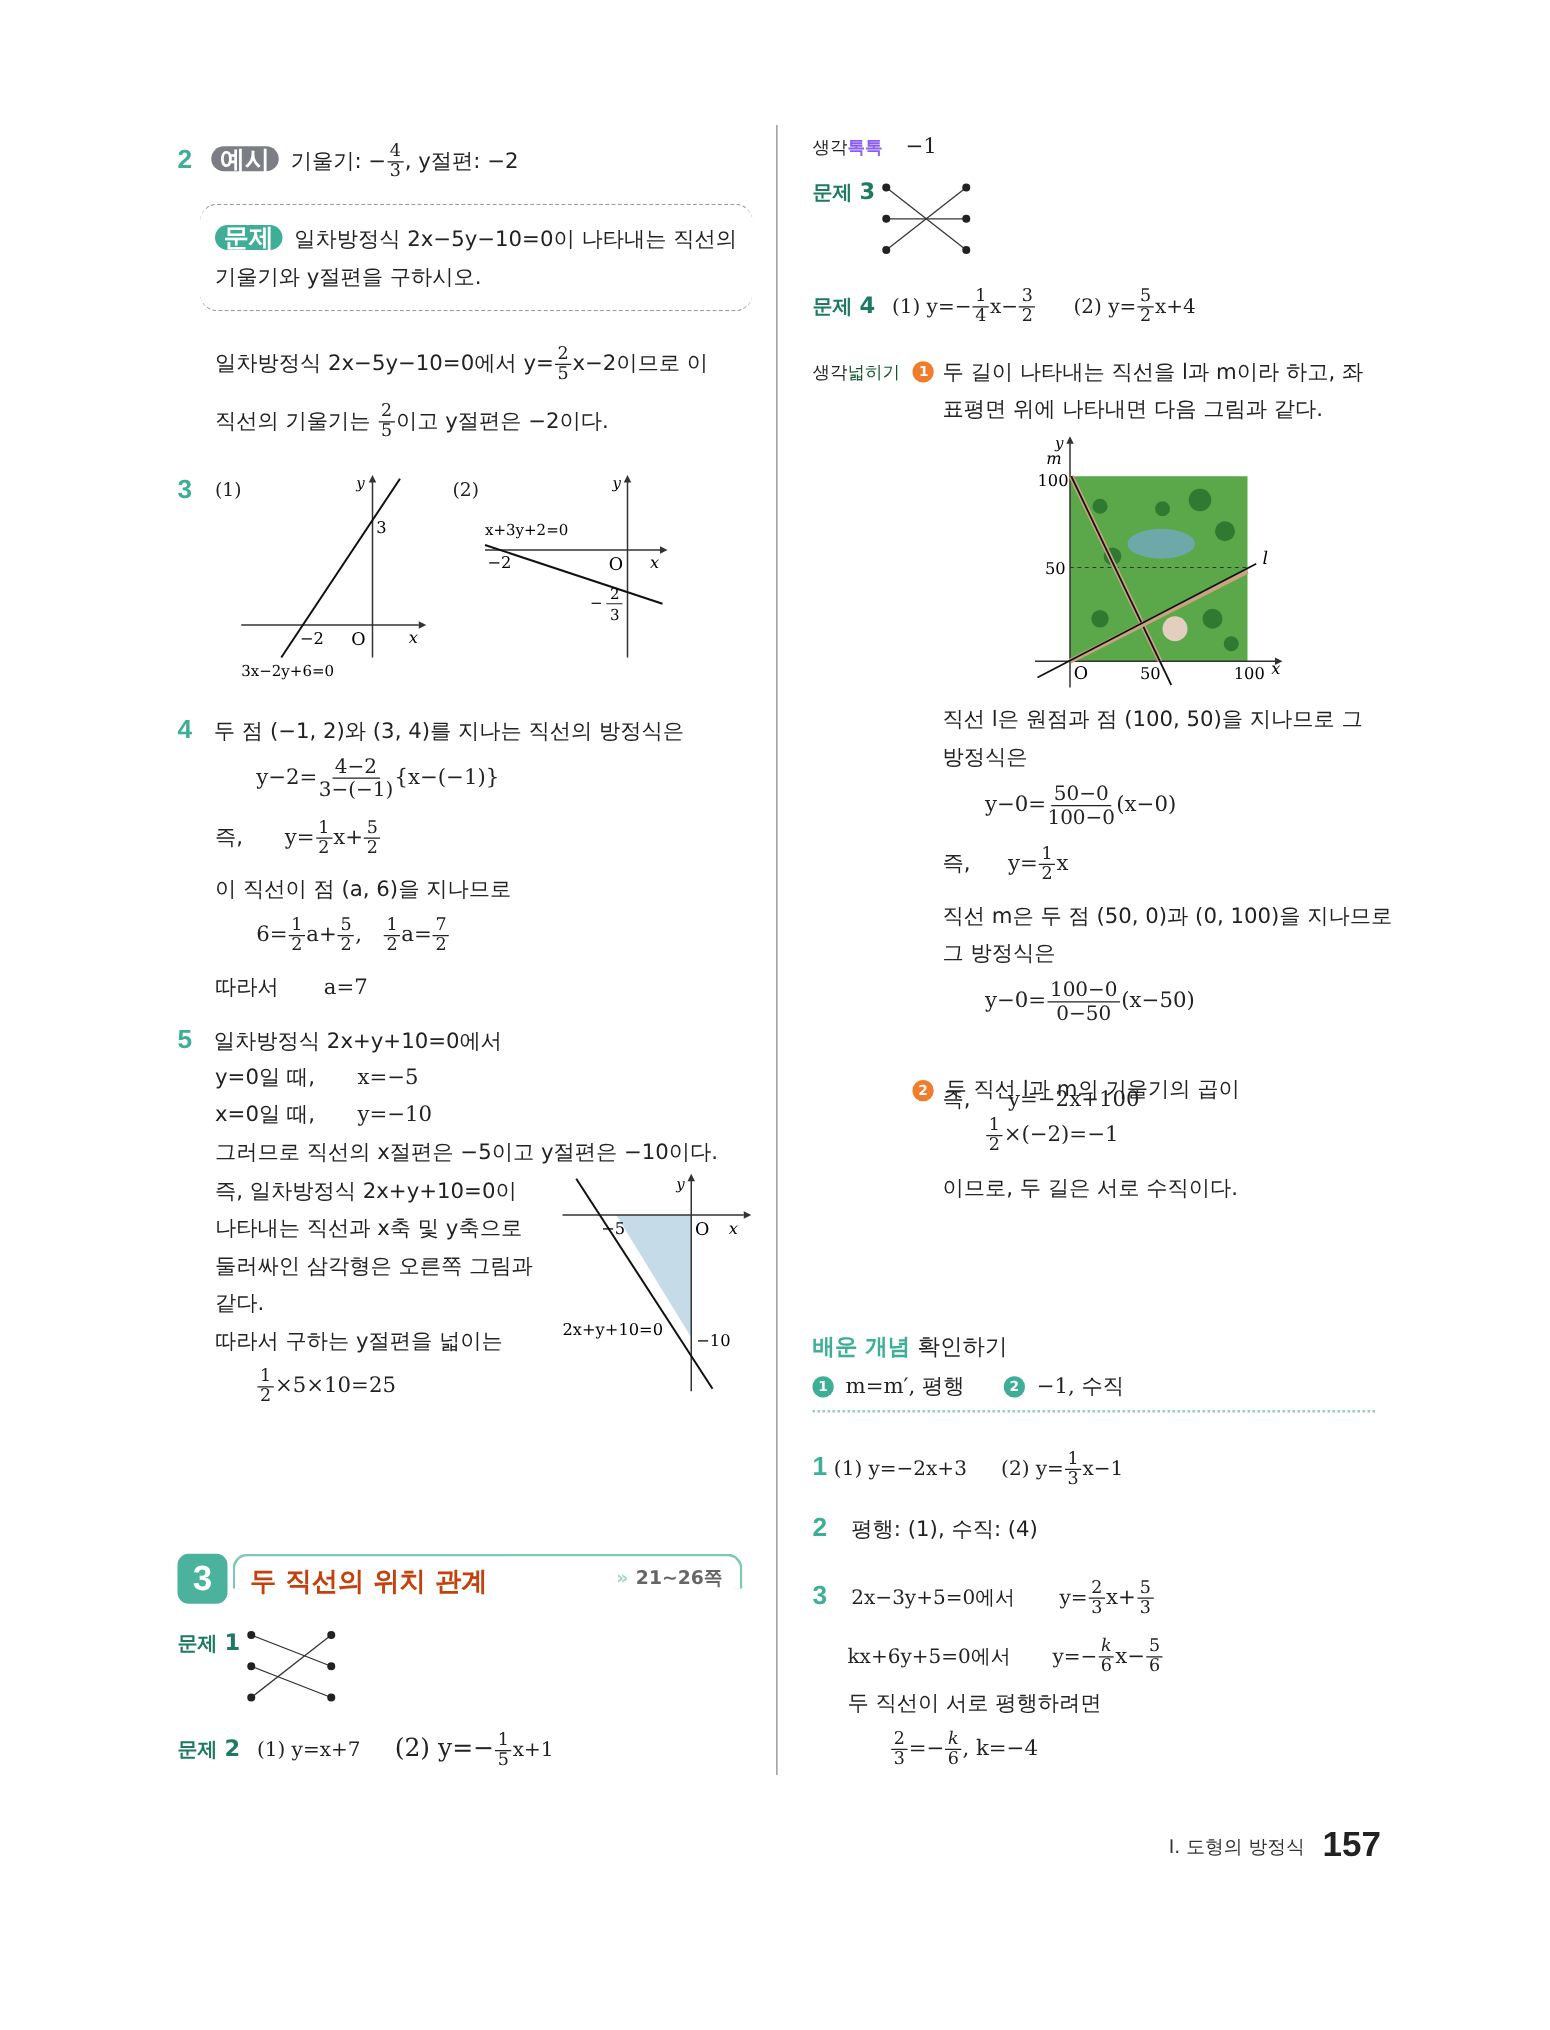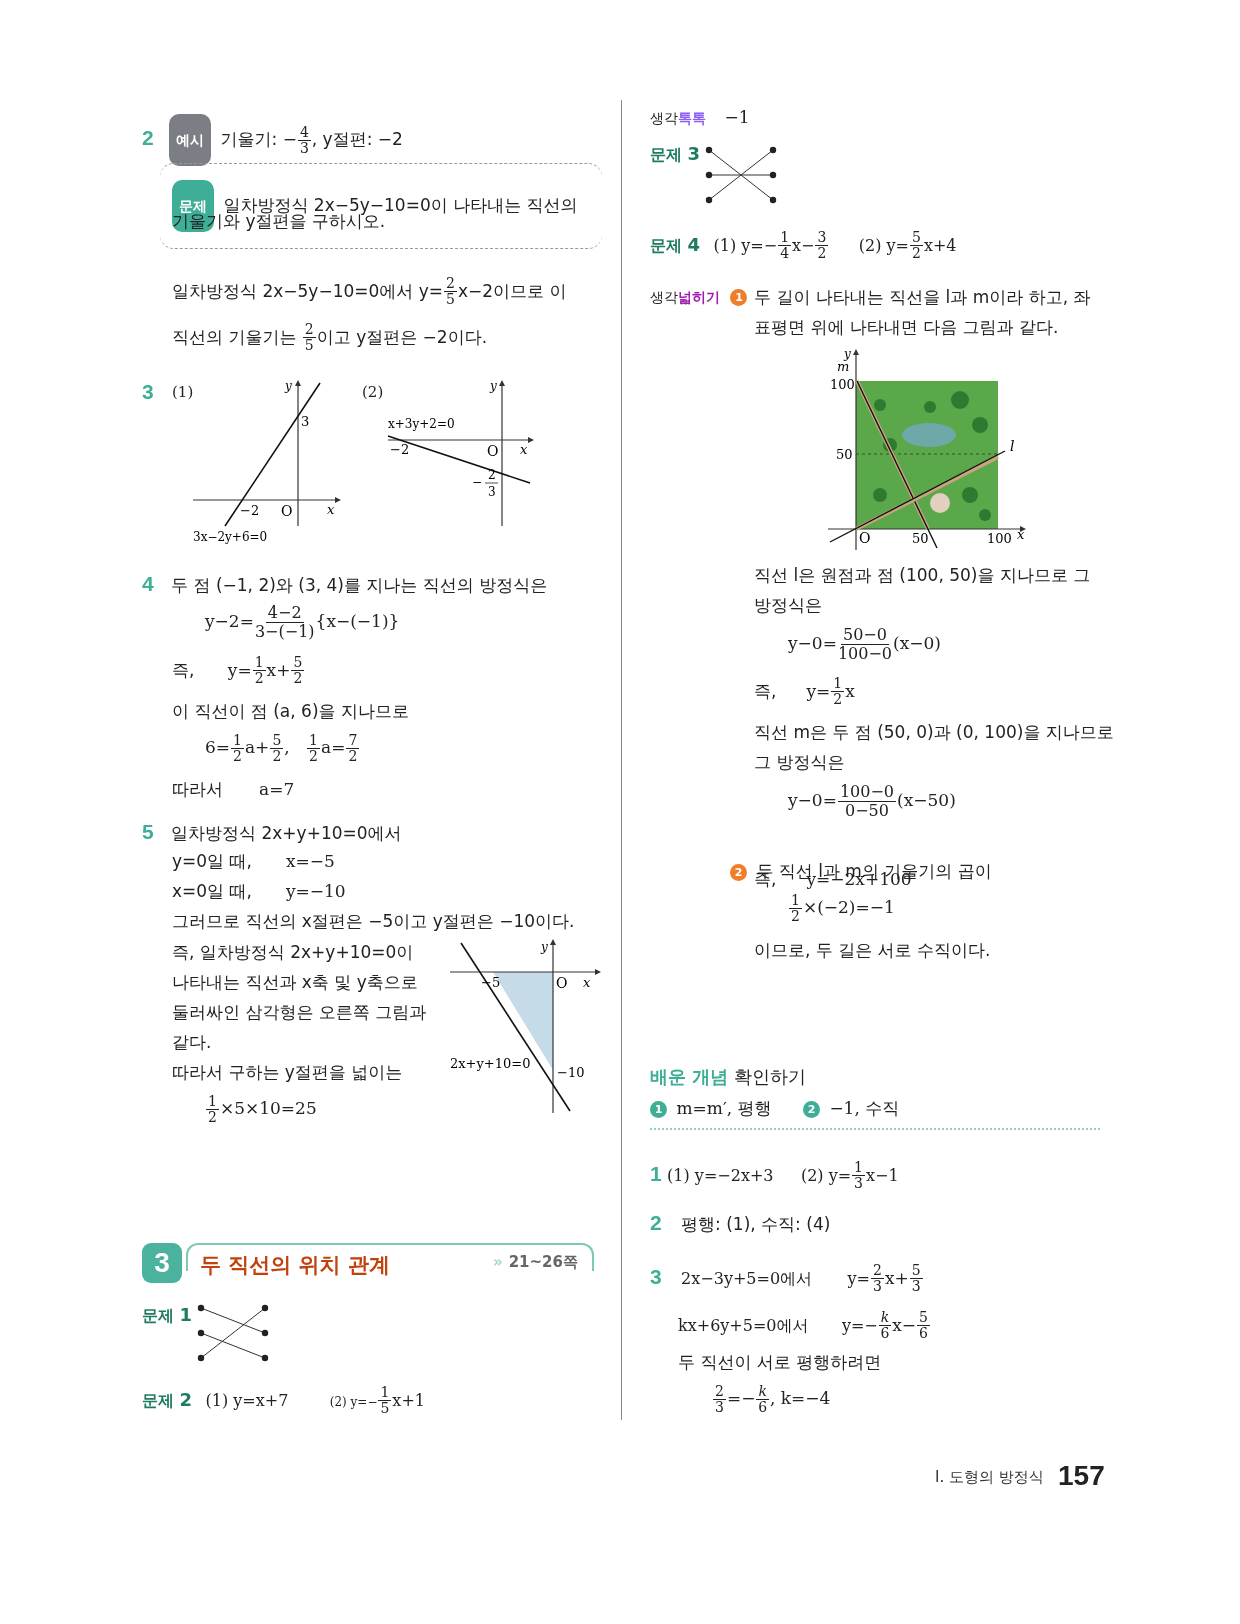--- a/index.html
+++ b/index.html
@@ -4,34 +4,34 @@
 <style>
   * { box-sizing: border-box; margin: 0; padding: 0; }
   html, body { width: 1240px; height: 1624px; background: #ffffff; }
   body { position: relative; font-family: "DejaVu Sans", "Liberation Sans", sans-serif; color: #222; font-size: 17px; overflow: hidden; }
   .abs { position: absolute; white-space: nowrap; }
   .math { font-family: "DejaVu Serif", "Liberation Serif", serif; }
   .it { font-style: italic; font-family: "DejaVu Serif", "Liberation Serif", serif; }
   .num { color: #3fae96; font-weight: bold; font-size: 21px; font-family: "Liberation Sans", sans-serif; }
   .label-green { color: #1e7a62; font-weight: bold; font-size: 16px; }
   .label-green b { font-size: 18px; }
-  .badge { display: inline-block; border-radius: 10px; color: #fff; font-size: 14px; padding: 17px 7px; font-weight: bold; line-height: 18px; }
+  .badge { display: inline-block; border-radius: 10px; color: #fff; font-size: 20px; padding: 1px 7px; font-weight: bold; line-height: 18px; }
   .badge.gray { background: #7b7f85; }
   .badge.teal { background: #3fae96; }
   .frac { display: inline-flex; flex-direction: column; align-items: center; vertical-align: middle; font-family: "DejaVu Serif", "Liberation Serif", serif; font-size: 14px; line-height: 15px; margin: 0 1px; }
   .frac span:first-child { border-bottom: 1px solid #222; padding: 0 2px; }
   .divider { position: absolute; left: 621px; top: 100px; width: 1px; height: 1320px; background: #888; }
   .dashed-box { position: absolute; left: 160px; top: 163px; width: 442px; height: 86px; border-top: 1px dashed #999; border-bottom: 1px dashed #999; border-radius: 14px; }
   .section-bar { position: absolute; left: 142px; top: 1243px; width: 452px; height: 40px; }
   .section-num { position: absolute; left: 0; top: 0; width: 40px; height: 40px; background: #4bb39d; color: #fff; font-size: 28px; font-weight: bold; border-radius: 9px; text-align: center; line-height: 40px; font-family: "Liberation Sans", sans-serif; }
   .section-line { position: absolute; left: 44px; top: 0; width: 408px; height: 28px; border-top: 2px solid #7cc9b6; border-right: 2px solid #7cc9b6; border-left: 2px solid #7cc9b6; border-radius: 12px 12px 0 0; border-bottom: none; }
   .section-title { position: absolute; left: 58px; top: 8px; font-size: 21px; font-weight: bold; color: #c2410c; }
   .section-pages { position: absolute; right: 16px; top: 10px; font-size: 15px; font-weight: bold; color: #666; }
   .dotline { position: absolute; left: 650px; top: 1128px; width: 450px; border-top: 2px dotted #8fd0c0; }
-  .orange { color: #a21caf; font-weight: bold; }
+  .orange { color: #14532d; font-weight: normal; }
   .red { color: #8b5cf6; font-weight: bold; }
   .teal-t { color: #3fae96; font-weight: bold; }
   .circ { display: inline-block; width: 17px; height: 17px; border-radius: 50%; color: #fff; font-size: 11px; text-align: center; line-height: 17px; font-weight: bold; vertical-align: 1px; }
   .circ.orange-bg { background: #ef7d2c; }
   .circ.teal-bg { background: #3fae96; }
   .footer-text { position: absolute; left: 935px; top: 1468px; font-size: 15px; color: #333; }
   .page-num { position: absolute; left: 1058px; top: 1460px; font-size: 28px; font-weight: bold; color: #222; font-family: "Liberation Sans", sans-serif; }
   svg text { font-family: "DejaVu Serif", "Liberation Serif", serif; }
 </style>
 </head>
@@ -194,21 +194,21 @@
     <circle cx="6" cy="31" r="3.2" fill="#222"></circle>
     <circle cx="6" cy="56" r="3.2" fill="#222"></circle>
   <circle cx="70" cy="6" r="3.2" fill="#222"></circle>
     <circle cx="70" cy="31" r="3.2" fill="#222"></circle>
     <circle cx="70" cy="56" r="3.2" fill="#222"></circle>
 </svg>
 
 <div class="abs" style="left:142px; top:1385px;">
   <span class="label-green"><span>문제</span> <b>2</b></span>
   <span class="math" style="margin-left:8px; font-size:16px;">(1) y=x+7</span>
-  <span class="math" style="margin-left:36px; font-size:12px;">(2) y=−</span><span class="frac">
+  <span class="math" style="margin-left:22px; font-size:20px;">(2) y=−</span><span class="frac">
       <span>1</span>
       <span>5</span>
     </span><span class="math" style="font-size:16px;">x+1</span>
 </div>
 
 <div class="divider"></div>
 
 <div class="abs" style="left:650px; top:107px; font-size:14px;">
   <span>생각</span><span class="red">톡톡</span>
   <span class="math" style="margin-left:14px; font-size:17px;">−1</span>

